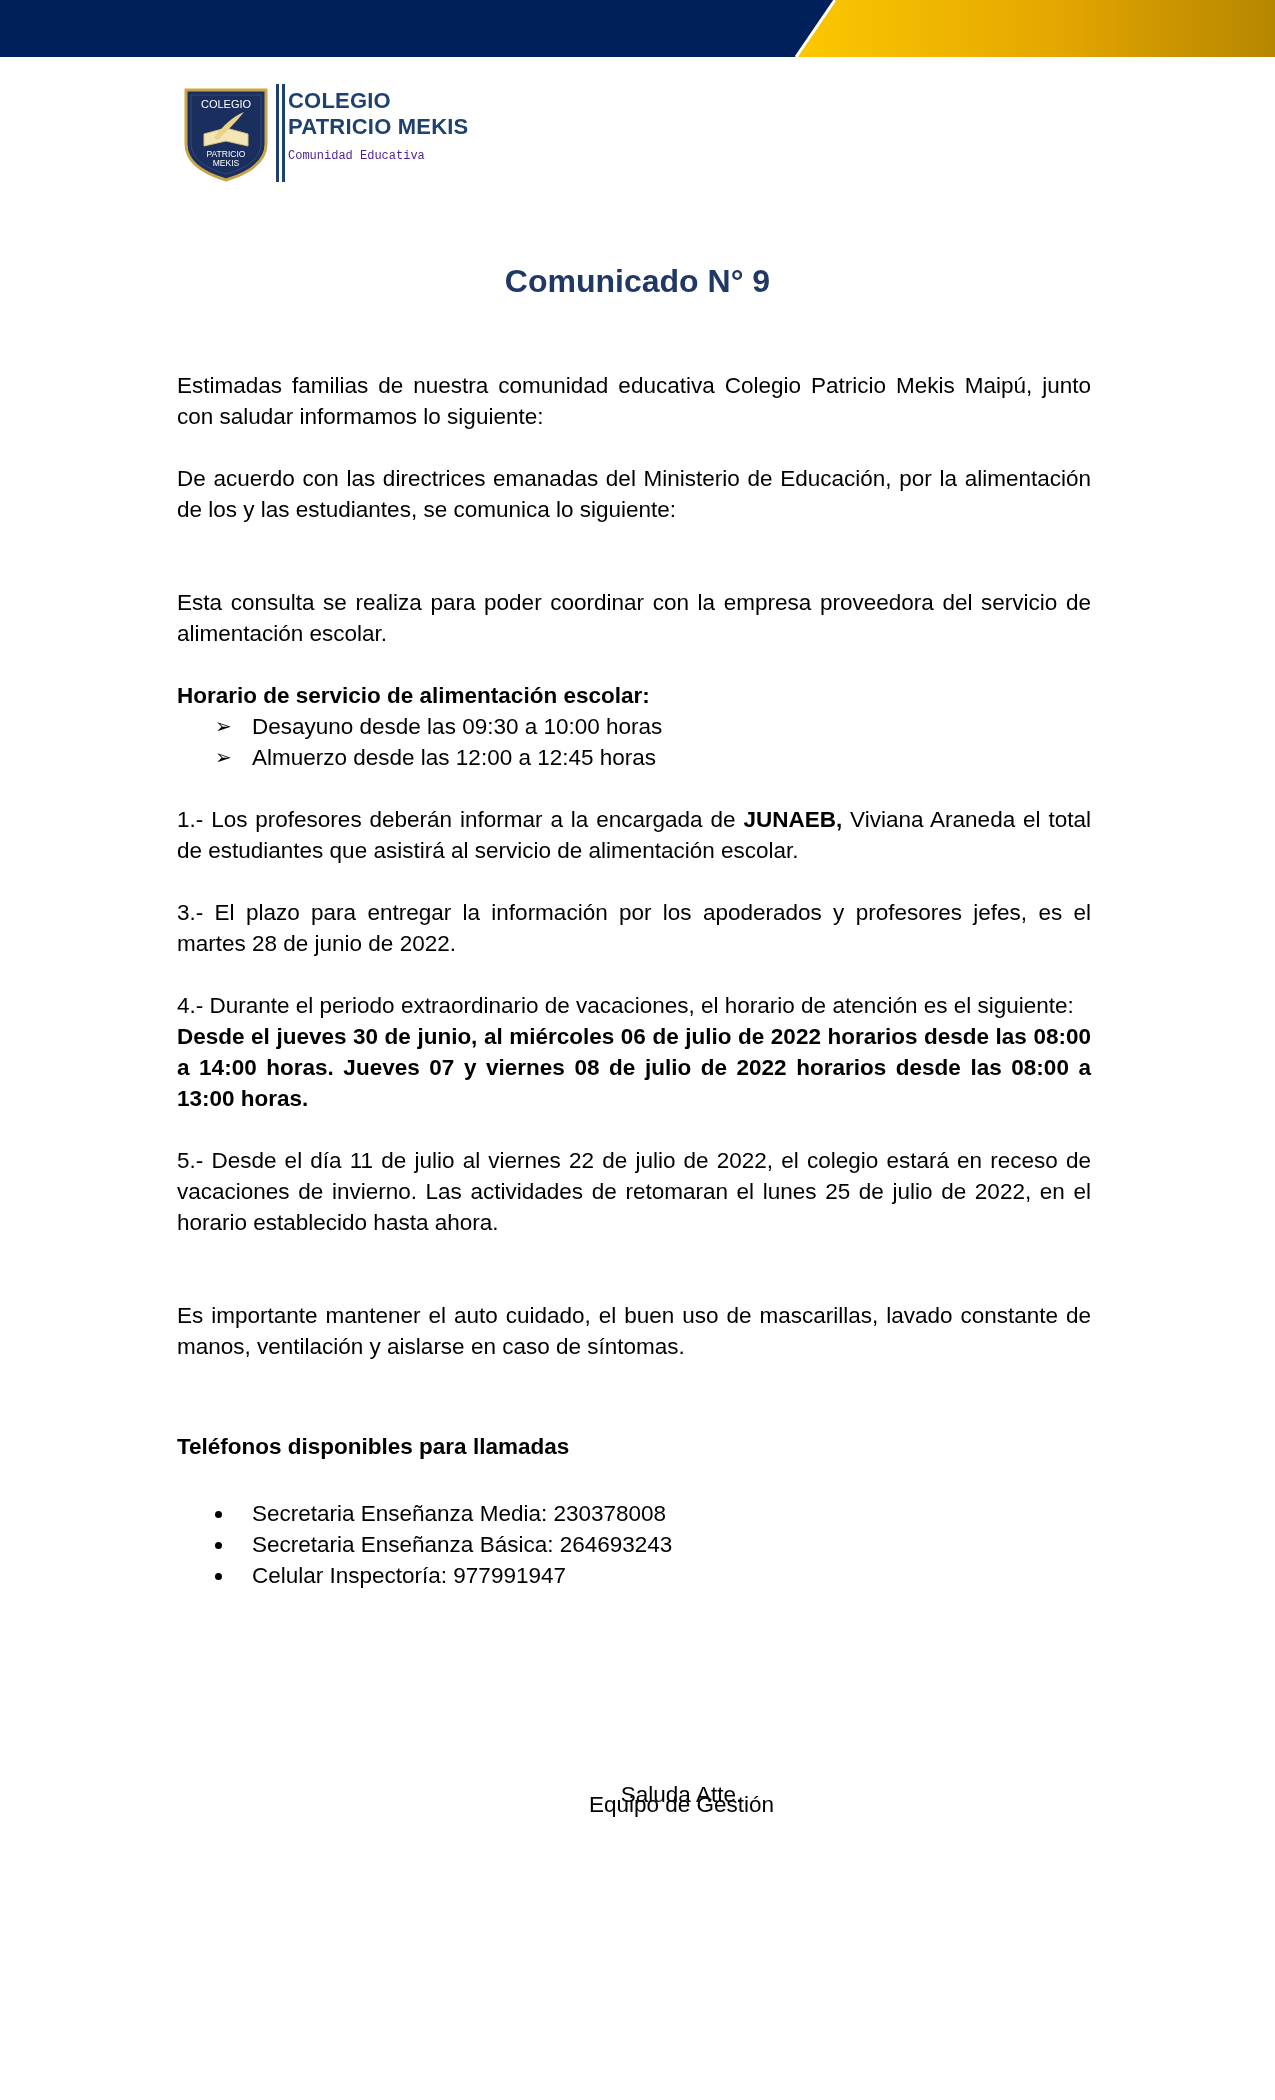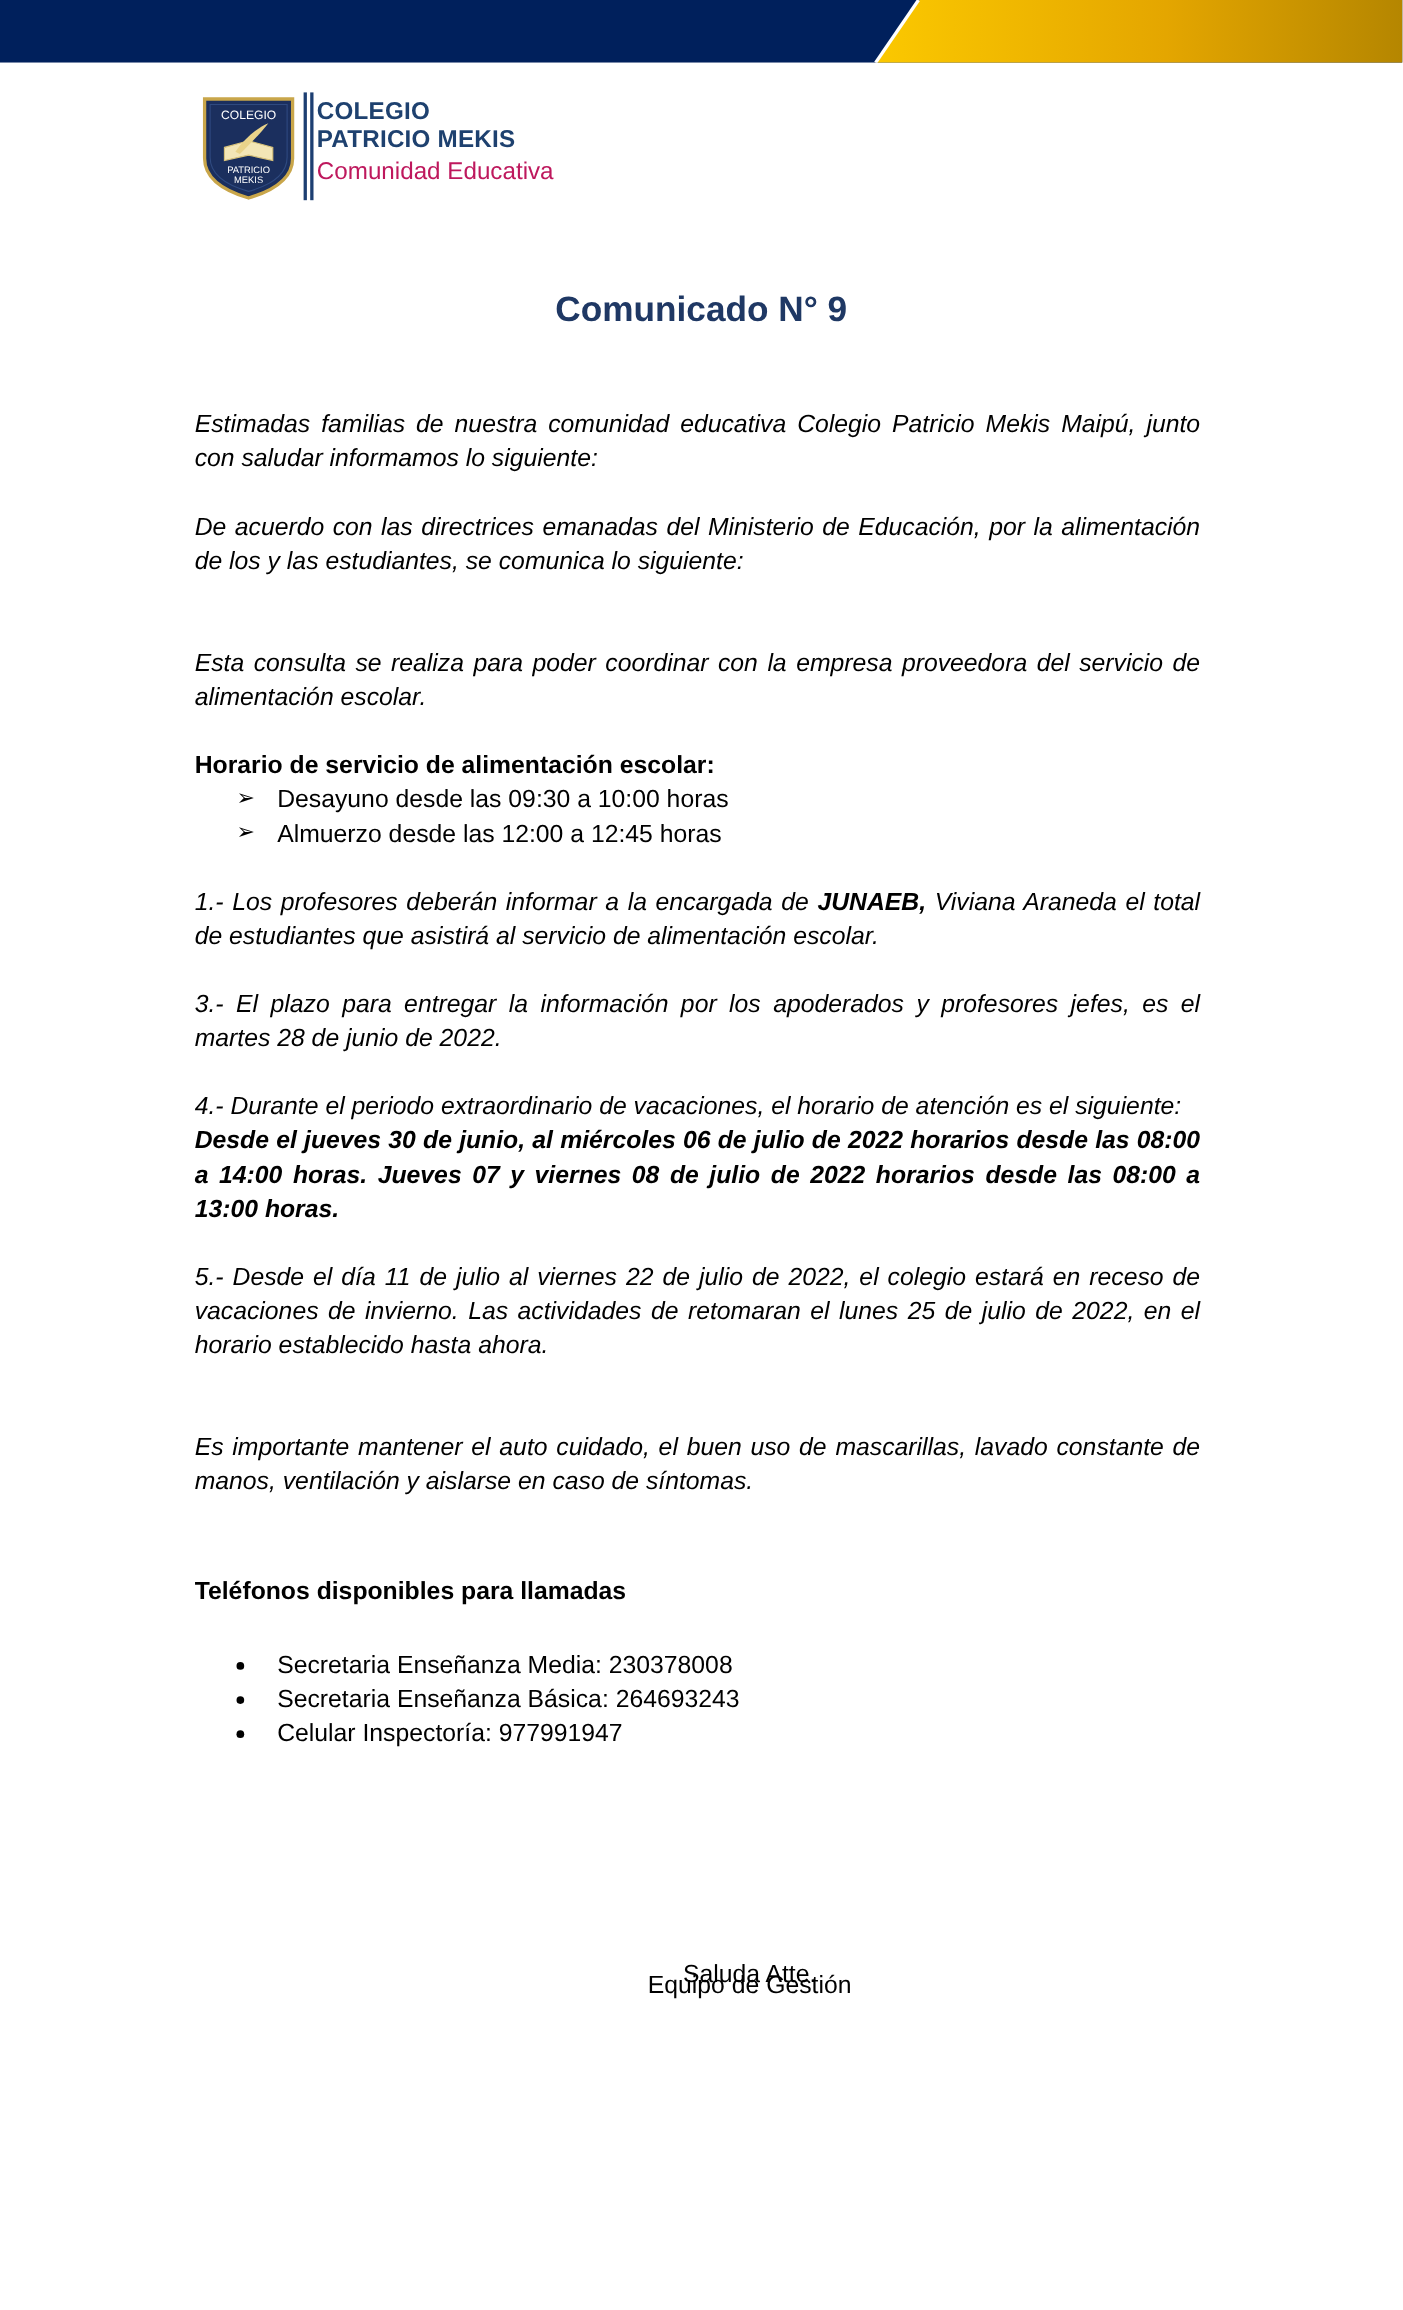--- a/index.html
+++ b/index.html
@@ -10,30 +10,30 @@
   .banner svg { display: block; }
 
   .logo { position: absolute; left: 180px; top: 84px; width: 330px; height: 100px; }
   .shield { position: absolute; left: 2px; top: 2px; width: 88px; height: 96px; }
   .logo-bars { position: absolute; left: 96px; top: 0; width: 10px; height: 98px; }
   .logo-bars span { position: absolute; top: 0; bottom: 0; width: 3px; background: #1d3f72; }
   .logo-bars span:first-child { left: 0; }
   .logo-bars span:last-child { left: 6px; }
   .logo-text { position: absolute; left: 108px; top: 4px; }
   .logo-line1, .logo-line2 { font-weight: bold; color: #1e416f; font-size: 22px; line-height: 26px; letter-spacing: 0.2px; }
-  .logo-line3 { color: #be185d; font-size: 22px; line-height: 28px; margin-top: 2px; }
+  .logo-line3 { color: #4c1d95; font-size: 12px; line-height: 28px; margin-top: 2px; font-family: Liberation Mono, monospace; }
 
   .title { position: absolute; left: 0; width: 1275px; top: 263px; text-align: center;
            font-weight: bold; font-size: 32px; color: #1f3864; }
 
   .content { position: absolute; left: 177px; top: 370px; width: 914px;
              font-size: 22.5px; line-height: 31px; text-align: justify; }
   .content p { margin: 0; }
   .gap { height: 31px; }
-  .last-left { text-align-last: left; font-style: italic; }
+  .last-left { text-align-last: left; }
   b { font-weight: bold; }
 
   .arrow-list { margin: 0; padding: 0; list-style: none; }
   .arrow-list li { position: relative; padding-left: 75px; }
   .arrow-list li .arr { position: absolute; left: 38px; top: 0; font-size: 20px; }
 
   .bullet-list { margin: 0; padding: 0; list-style: none; }
   .bullet-list li { position: relative; padding-left: 75px; }
   .bullet-list li .dot { position: absolute; left: 38px; top: 13px; width: 7px; height: 7px;
                          border-radius: 50%; background: #000; }

